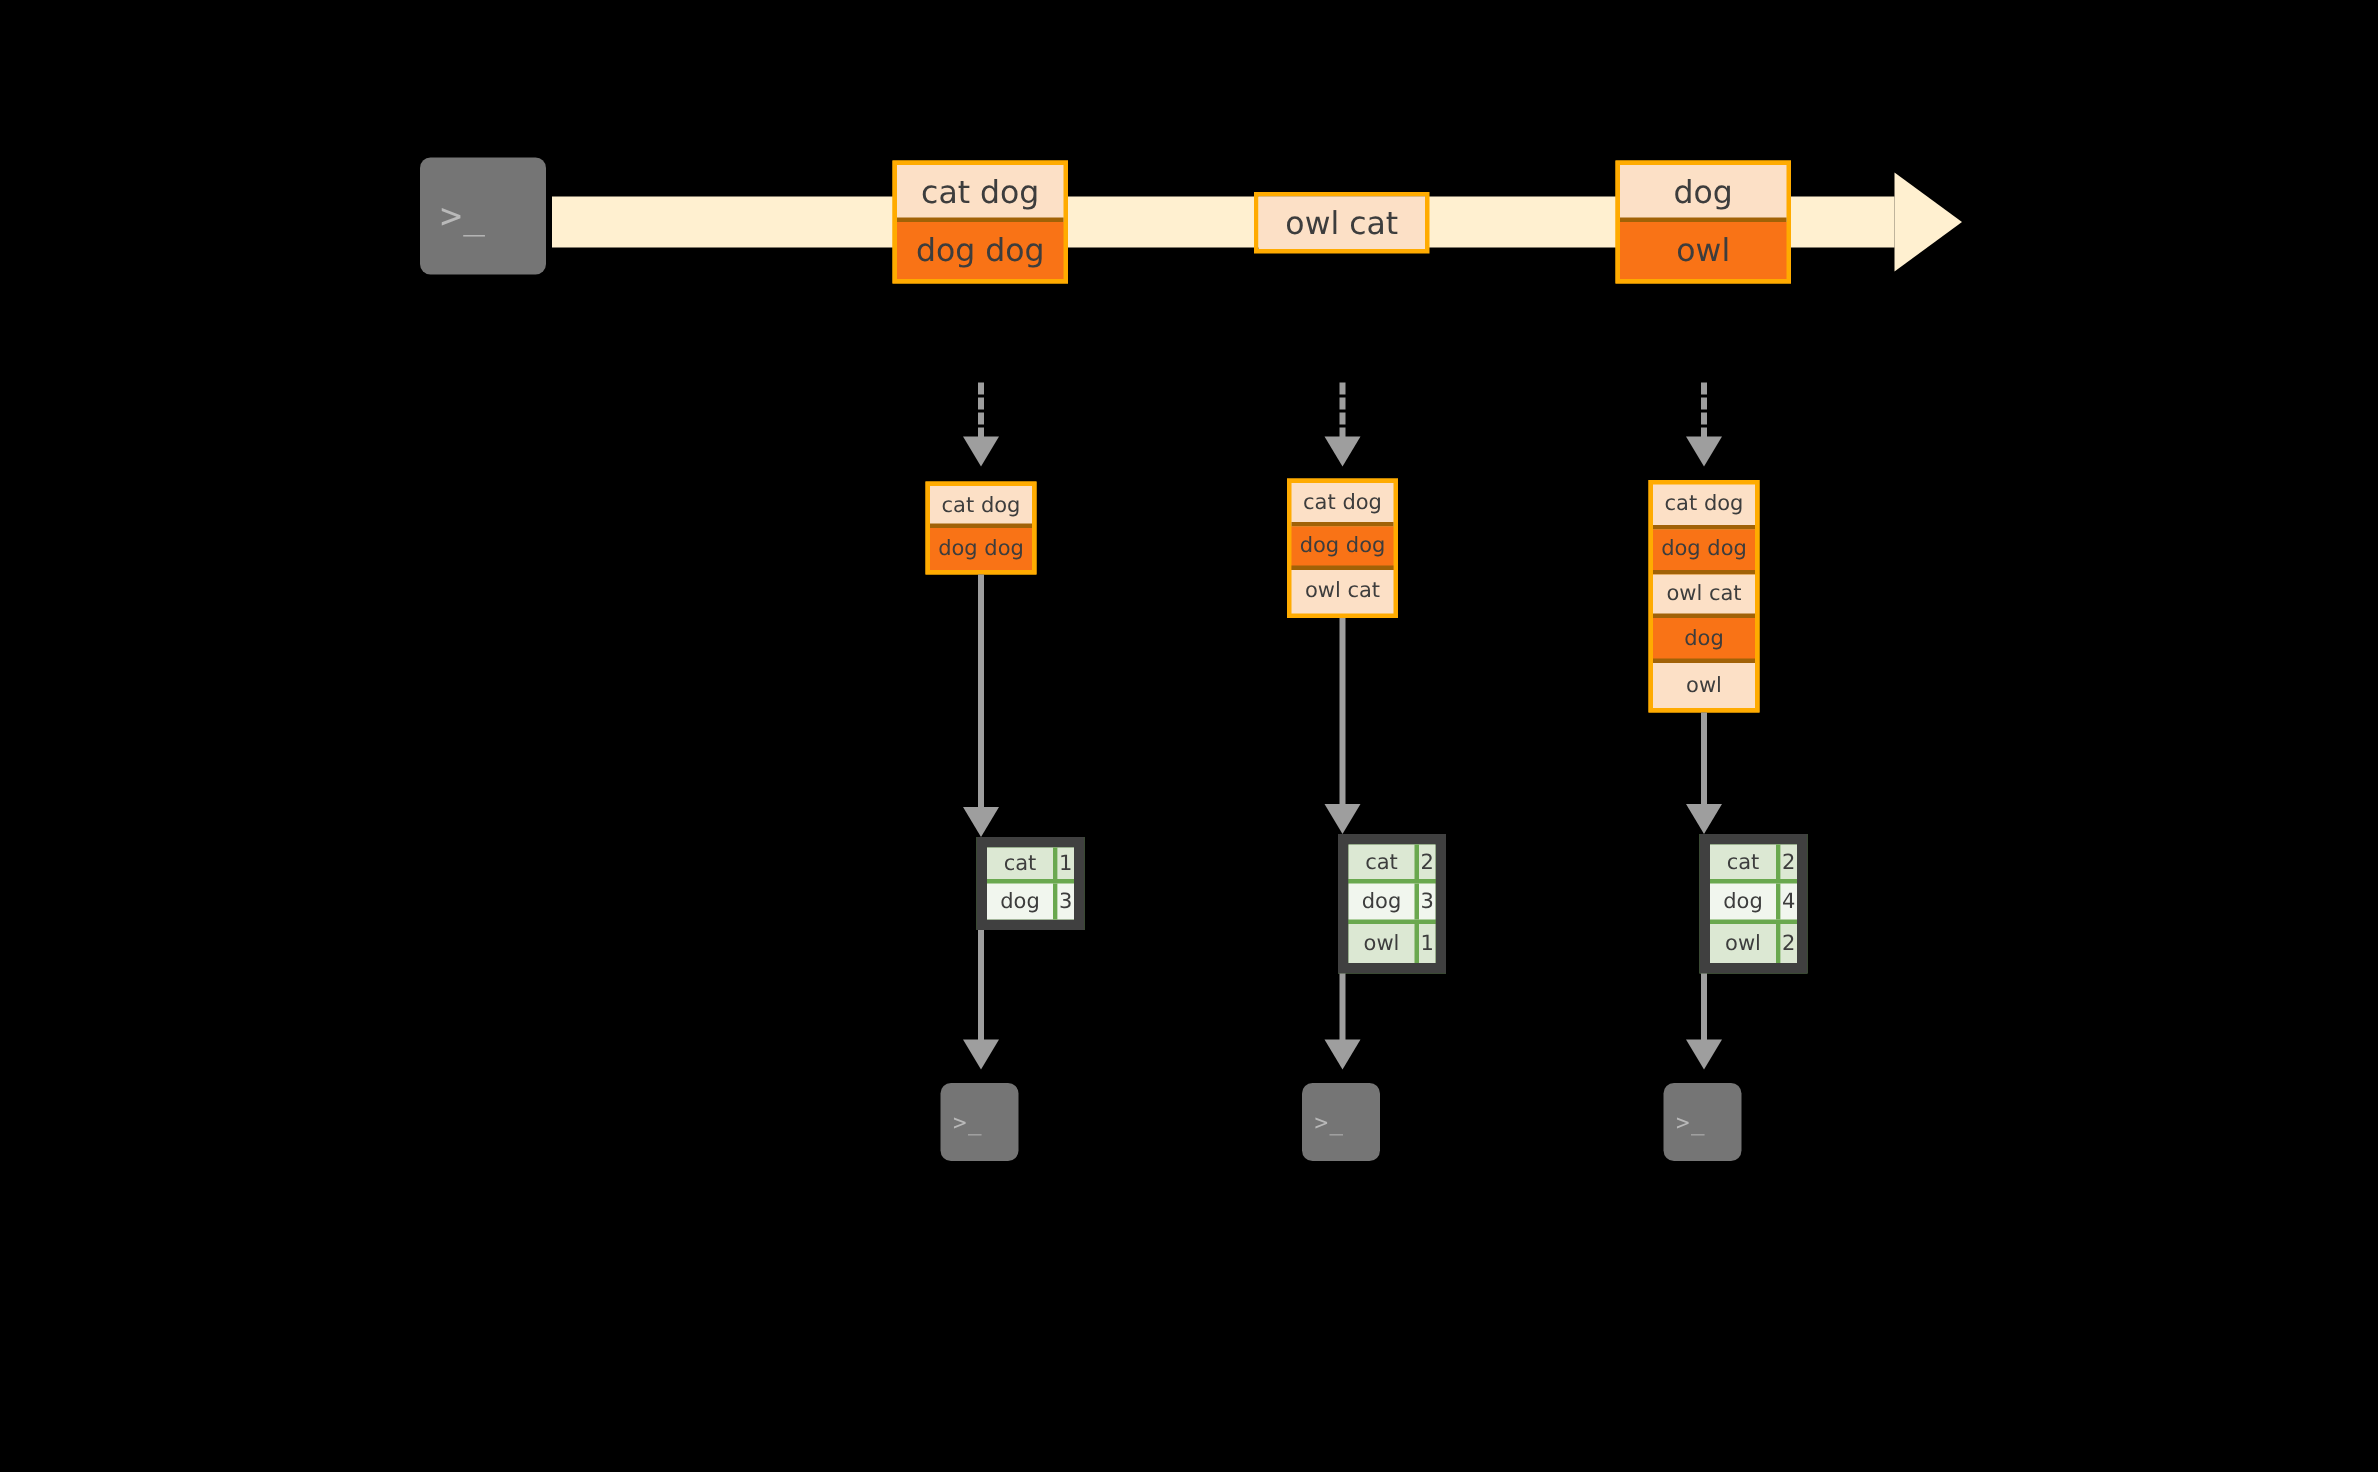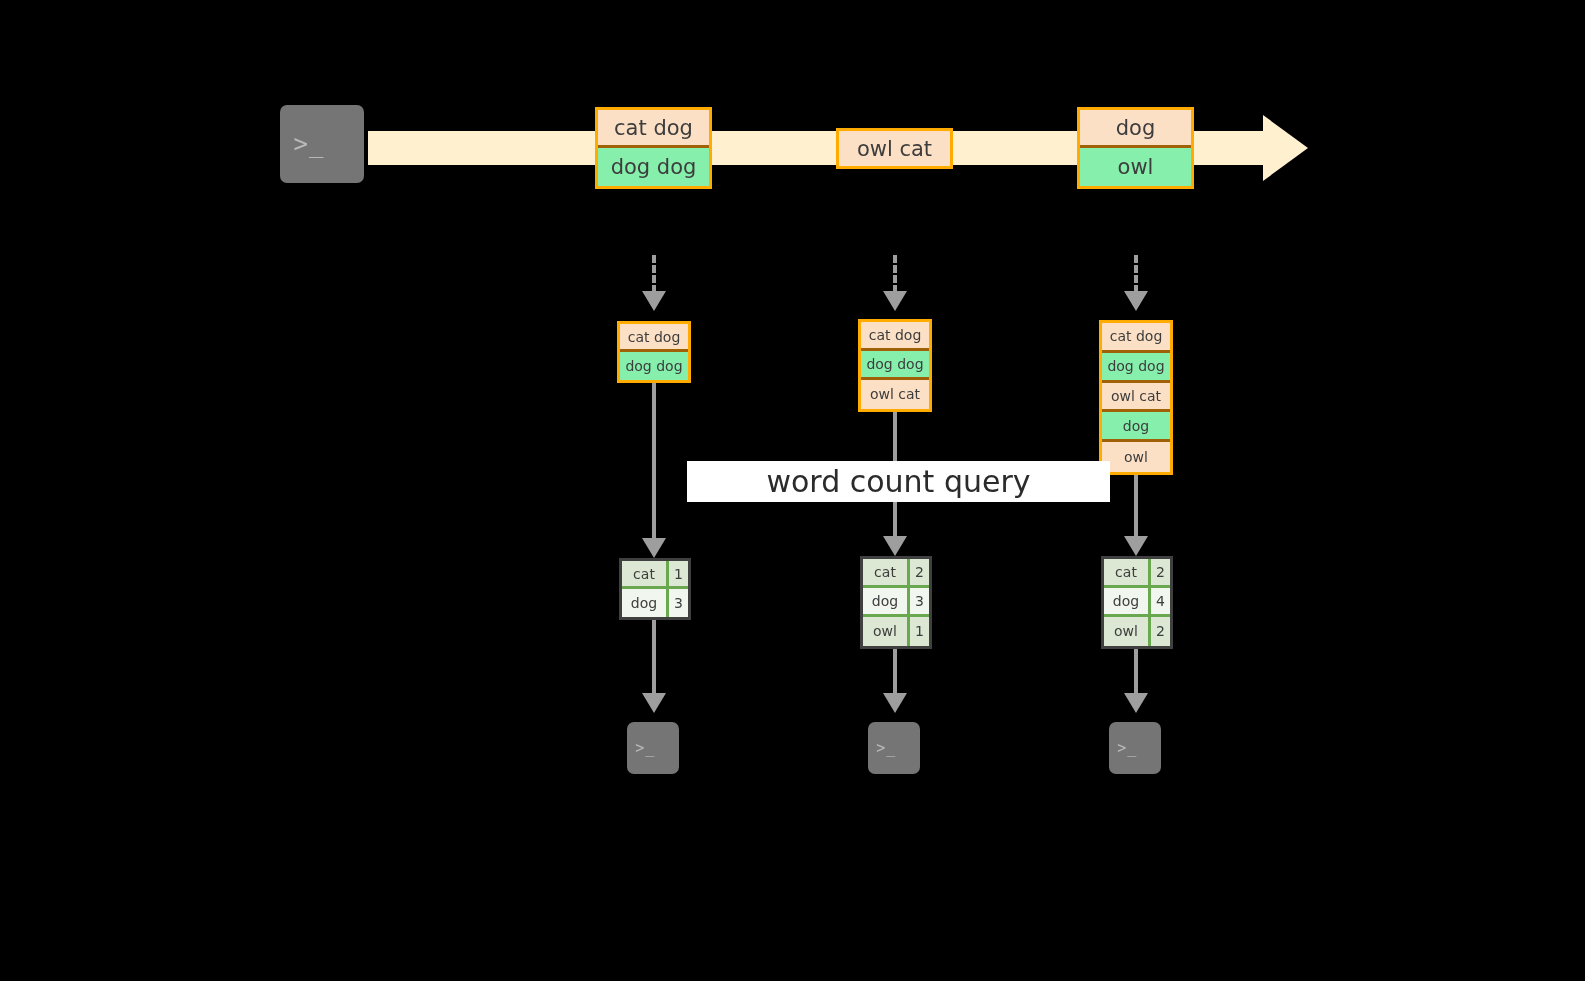--- a/index.html
+++ b/index.html
@@ -74,30 +74,31 @@
     box-sizing: border-box;
     display: flex;
     align-items: center;
     justify-content: center;
     color: #3d3d3d;
     background: #FCE0C6;
     border-bottom: 3px solid #a16207;
     white-space: nowrap;
   }
   .msg-row:last-child { border-bottom: none; }
-  .msg-row.alt { background: #86efac; }
+  .msg-row.alt { background: #f97316; }
 
   
   .res-table {
     position: absolute;
     box-sizing: border-box;
-    border: 3px solid #404040;
+    border: 7px solid #404040;
     background: #6AA84F;
     display: flex;
     flex-direction: column;
+    margin-left: 32px;
   }
   .res-row {
     display: flex;
     box-sizing: border-box;
     border-bottom: 3px solid #6AA84F;
   }
   .res-row:last-child { border-bottom: none; }
   .res-cell {
     box-sizing: border-box;
     display: flex;
@@ -262,15 +263,14 @@
   </div>
 
   <div class="vline" style="left:1134px; top:649px; height:49px;"></div>
   <div class="vhead" style="left:1124px; top:693px;"></div>
 
   <div class="terminal" style="left:1102px; top:715px; width:66px; height:66px; font-size:15px;">
     <div class="hatch"></div>
     <div class="prompt">&gt;_</div>
   </div>
 
-  <div class="query-band" style="left:687px; top:461px; width:423px; height:41px; font-size:30px;">word count query</div>
 
 </div>
 
 </body></html>

